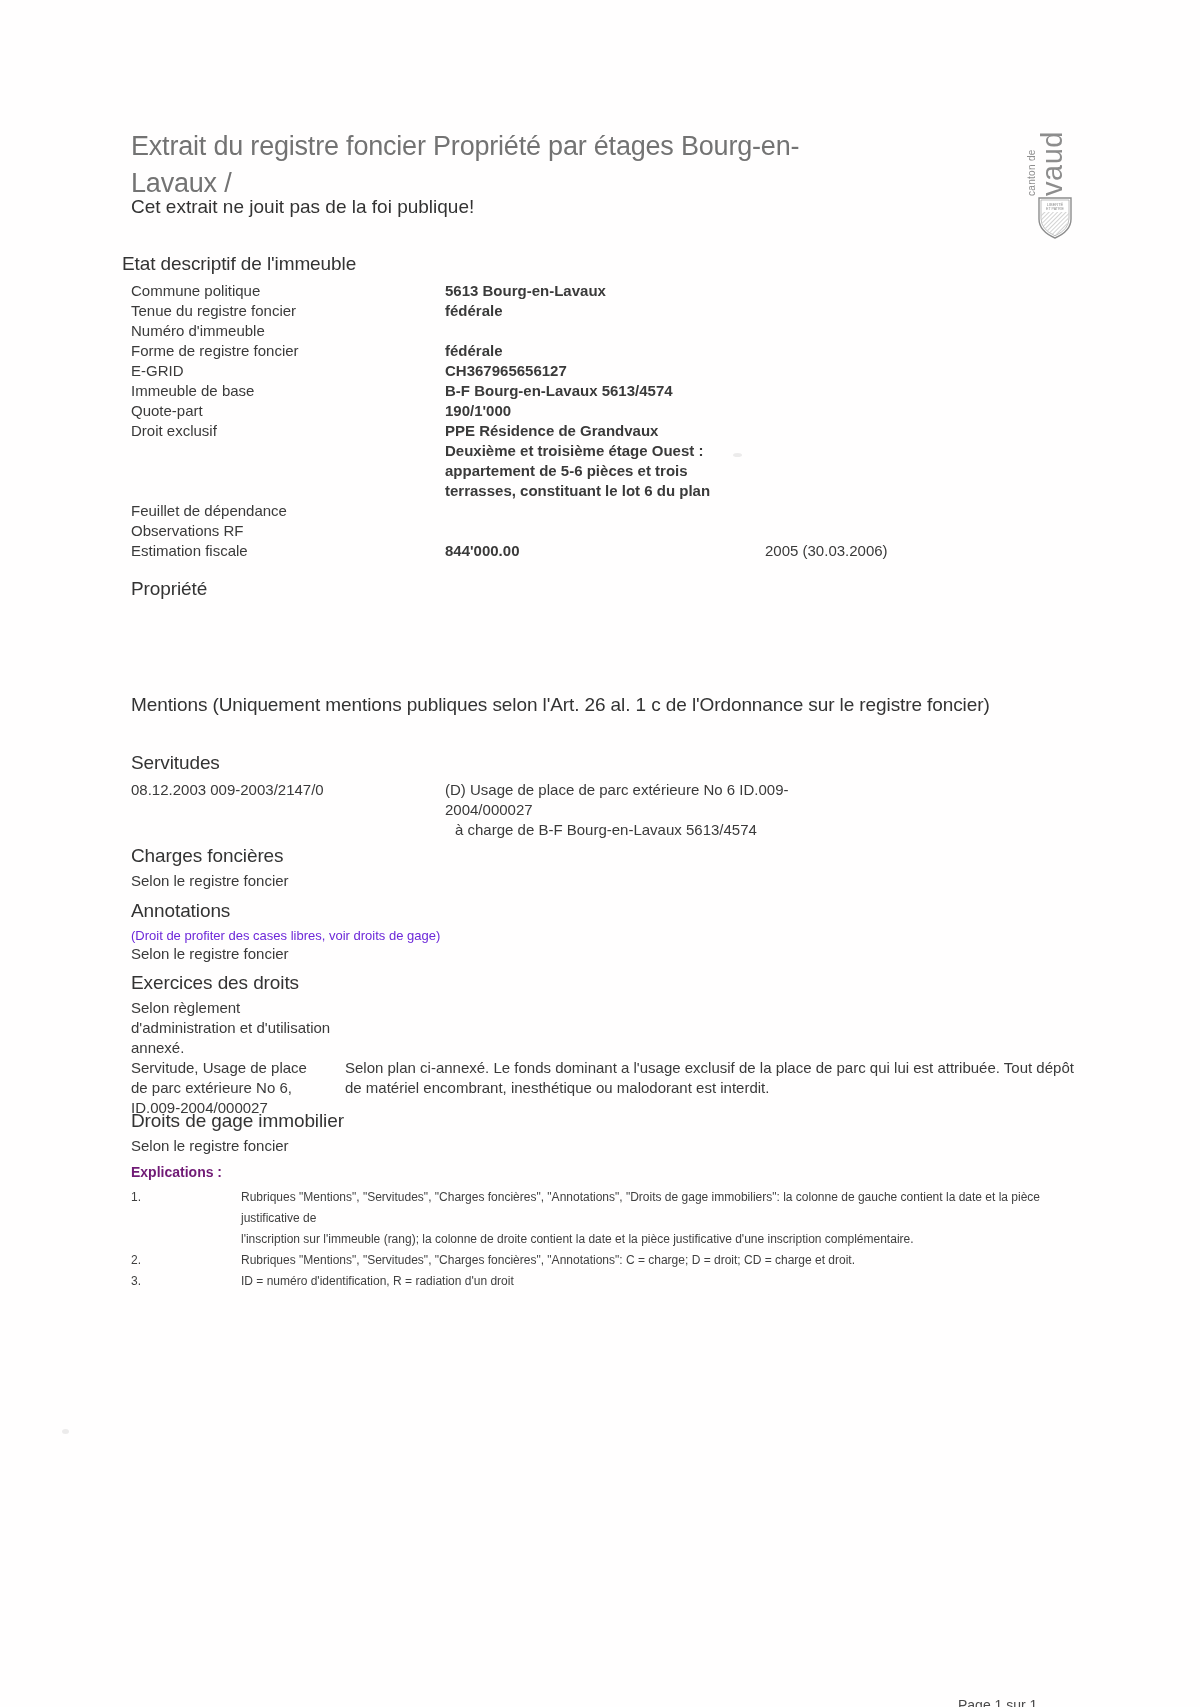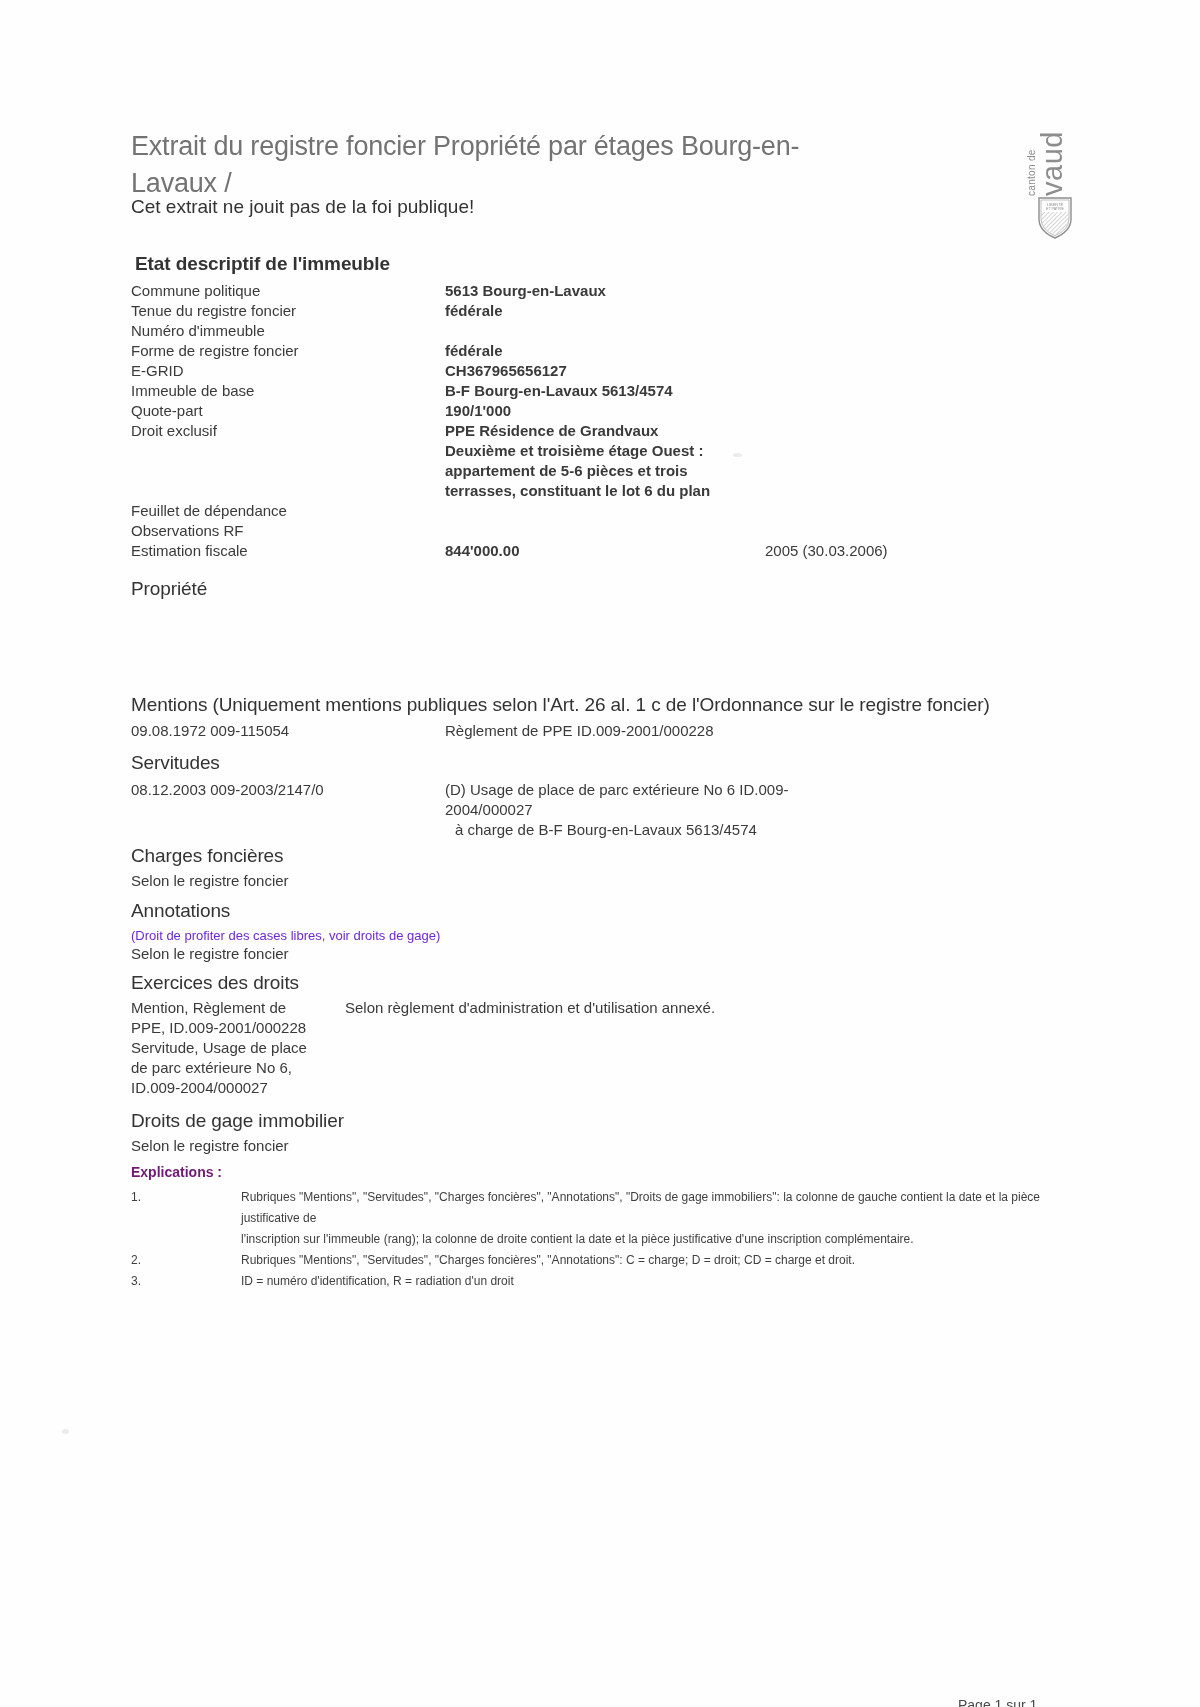--- a/index.html
+++ b/index.html
@@ -109,21 +109,21 @@
         <line x1="0" y1="0" x2="0" y2="3" stroke="#a5a5a5" stroke-width="1"></line>
       </pattern>
     </defs>
     <path d="M1 1 H33 V22 Q33 34 17 41 Q1 34 1 22 Z" fill="#ffffff" stroke="#8d8d8d" stroke-width="1.4"></path>
     <path d="M3 3 H31 V21.5 Q31 32.5 17 38.8 Q3 32.5 3 21.5 Z" fill="none" stroke="#a5a5a5" stroke-width="0.7"></path>
     <path d="M3.5 15 H30.5 V21.5 Q30.5 32 17 38.3 Q3.5 32 3.5 21.5 Z" fill="url(#hatch)" stroke="none"></path>
     <text x="17" y="8.5" text-anchor="middle" font-size="4" fill="#8d8d8d" font-family="Liberation Sans, sans-serif">LIBERTÉ</text>
     <text x="17" y="13" text-anchor="middle" font-size="3.6" fill="#8d8d8d" font-family="Liberation Sans, sans-serif">ET PATRIE</text>
   </svg>
 
-  <div class="abs section-heading" style="left:135px; top:253px;font-weight:bold;">Etat descriptif de l'immeuble</div>
+  <div class="abs section-heading" style="left:122px; top:253px;">Etat descriptif de l'immeuble</div>
   <div class="abs kv-block" style="top:281px;">
     <div class="kv-row">
         <div>Commune politique</div>
         <div class="kv-value">5613 Bourg-en-Lavaux</div>
       </div>
     <div class="kv-row">
         <div>Tenue du registre foncier</div>
         <div class="kv-value">fédérale</div>
       </div>
     <div class="kv-row">
@@ -164,24 +164,20 @@
     <div class="kv-row three-col">
       <div>Estimation fiscale</div>
       <div class="kv-value">844'000.00</div>
       <div>2005 (30.03.2006)</div>
     </div>
   </div>
 
   <div class="abs section-heading" style="left:131px; top:578px;">Propriété</div>
 
   <div class="abs section-heading" style="left:131px; top:694px; width:960px;">Mentions (Uniquement mentions publiques selon l'Art. 26 al. 1 c de l'Ordonnance sur le registre foncier)</div>
-  <div class="abs ref-row body-text" style="left:131px; top:721px; width:950px;">
-    <div>09.08.1972 009-115054</div>
-    <div>Règlement de PPE ID.009-2001/000228</div>
-  </div>
 
   <div class="abs section-heading" style="left:131px; top:752px;">Servitudes</div>
   <div class="abs ref-row body-text" style="left:131px; top:780px; width:950px;">
     <div>08.12.2003 009-2003/2147/0</div>
     <div>
       <div class="pre">(D) Usage de place de parc extérieure No 6 ID.009-
 2004/000027</div>
       <div class="indent-sub">à charge de B-F Bourg-en-Lavaux 5613/4574</div>
     </div>
   </div>
@@ -189,28 +185,28 @@
   <div class="abs section-heading" style="left:131px; top:845px;">Charges foncières</div>
   <div class="abs body-text" style="left:131px; top:871px;">Selon le registre foncier</div>
 
   <div class="abs section-heading" style="left:131px; top:900px;">Annotations</div>
   <div class="abs small-note" style="left:131px; top:927px;">(Droit de profiter des cases libres, voir droits de gage)</div>
   <div class="abs body-text" style="left:131px; top:944px;">Selon le registre foncier</div>
 
   <div class="abs section-heading" style="left:131px; top:972px;">Exercices des droits</div>
   <div class="abs" style="left:131px; top:998px; width:955px;">
     <div class="ex-row body-text">
-      <div class="pre">Mention, Règlement de
-PPE, ID.009-2001/000228</div>
       <div class="pre">Selon règlement d'administration et d'utilisation annexé.</div>
     </div>
     <div class="ex-row body-text">
       <div class="pre">Servitude, Usage de place
 de parc extérieure No 6,
 ID.009-2004/000027</div>
+      <div class="pre">Selon plan ci-annexé. Le fonds dominant a l'usage exclusif de la place de parc qui lui est attribuée. Tout dépôt
+de matériel encombrant, inesthétique ou malodorant est interdit.</div>
     </div>
   </div>
 
   <div class="abs section-heading" style="left:131px; top:1110px;">Droits de gage immobilier</div>
   <div class="abs body-text" style="left:131px; top:1136px;">Selon le registre foncier</div>
 
   <div class="abs expl-heading" style="left:131px; top:1164px;">Explications :</div>
   <div class="abs" style="left:131px; top:1187px; width:955px;">
     <div class="expl-item">
       <div>1.</div>

